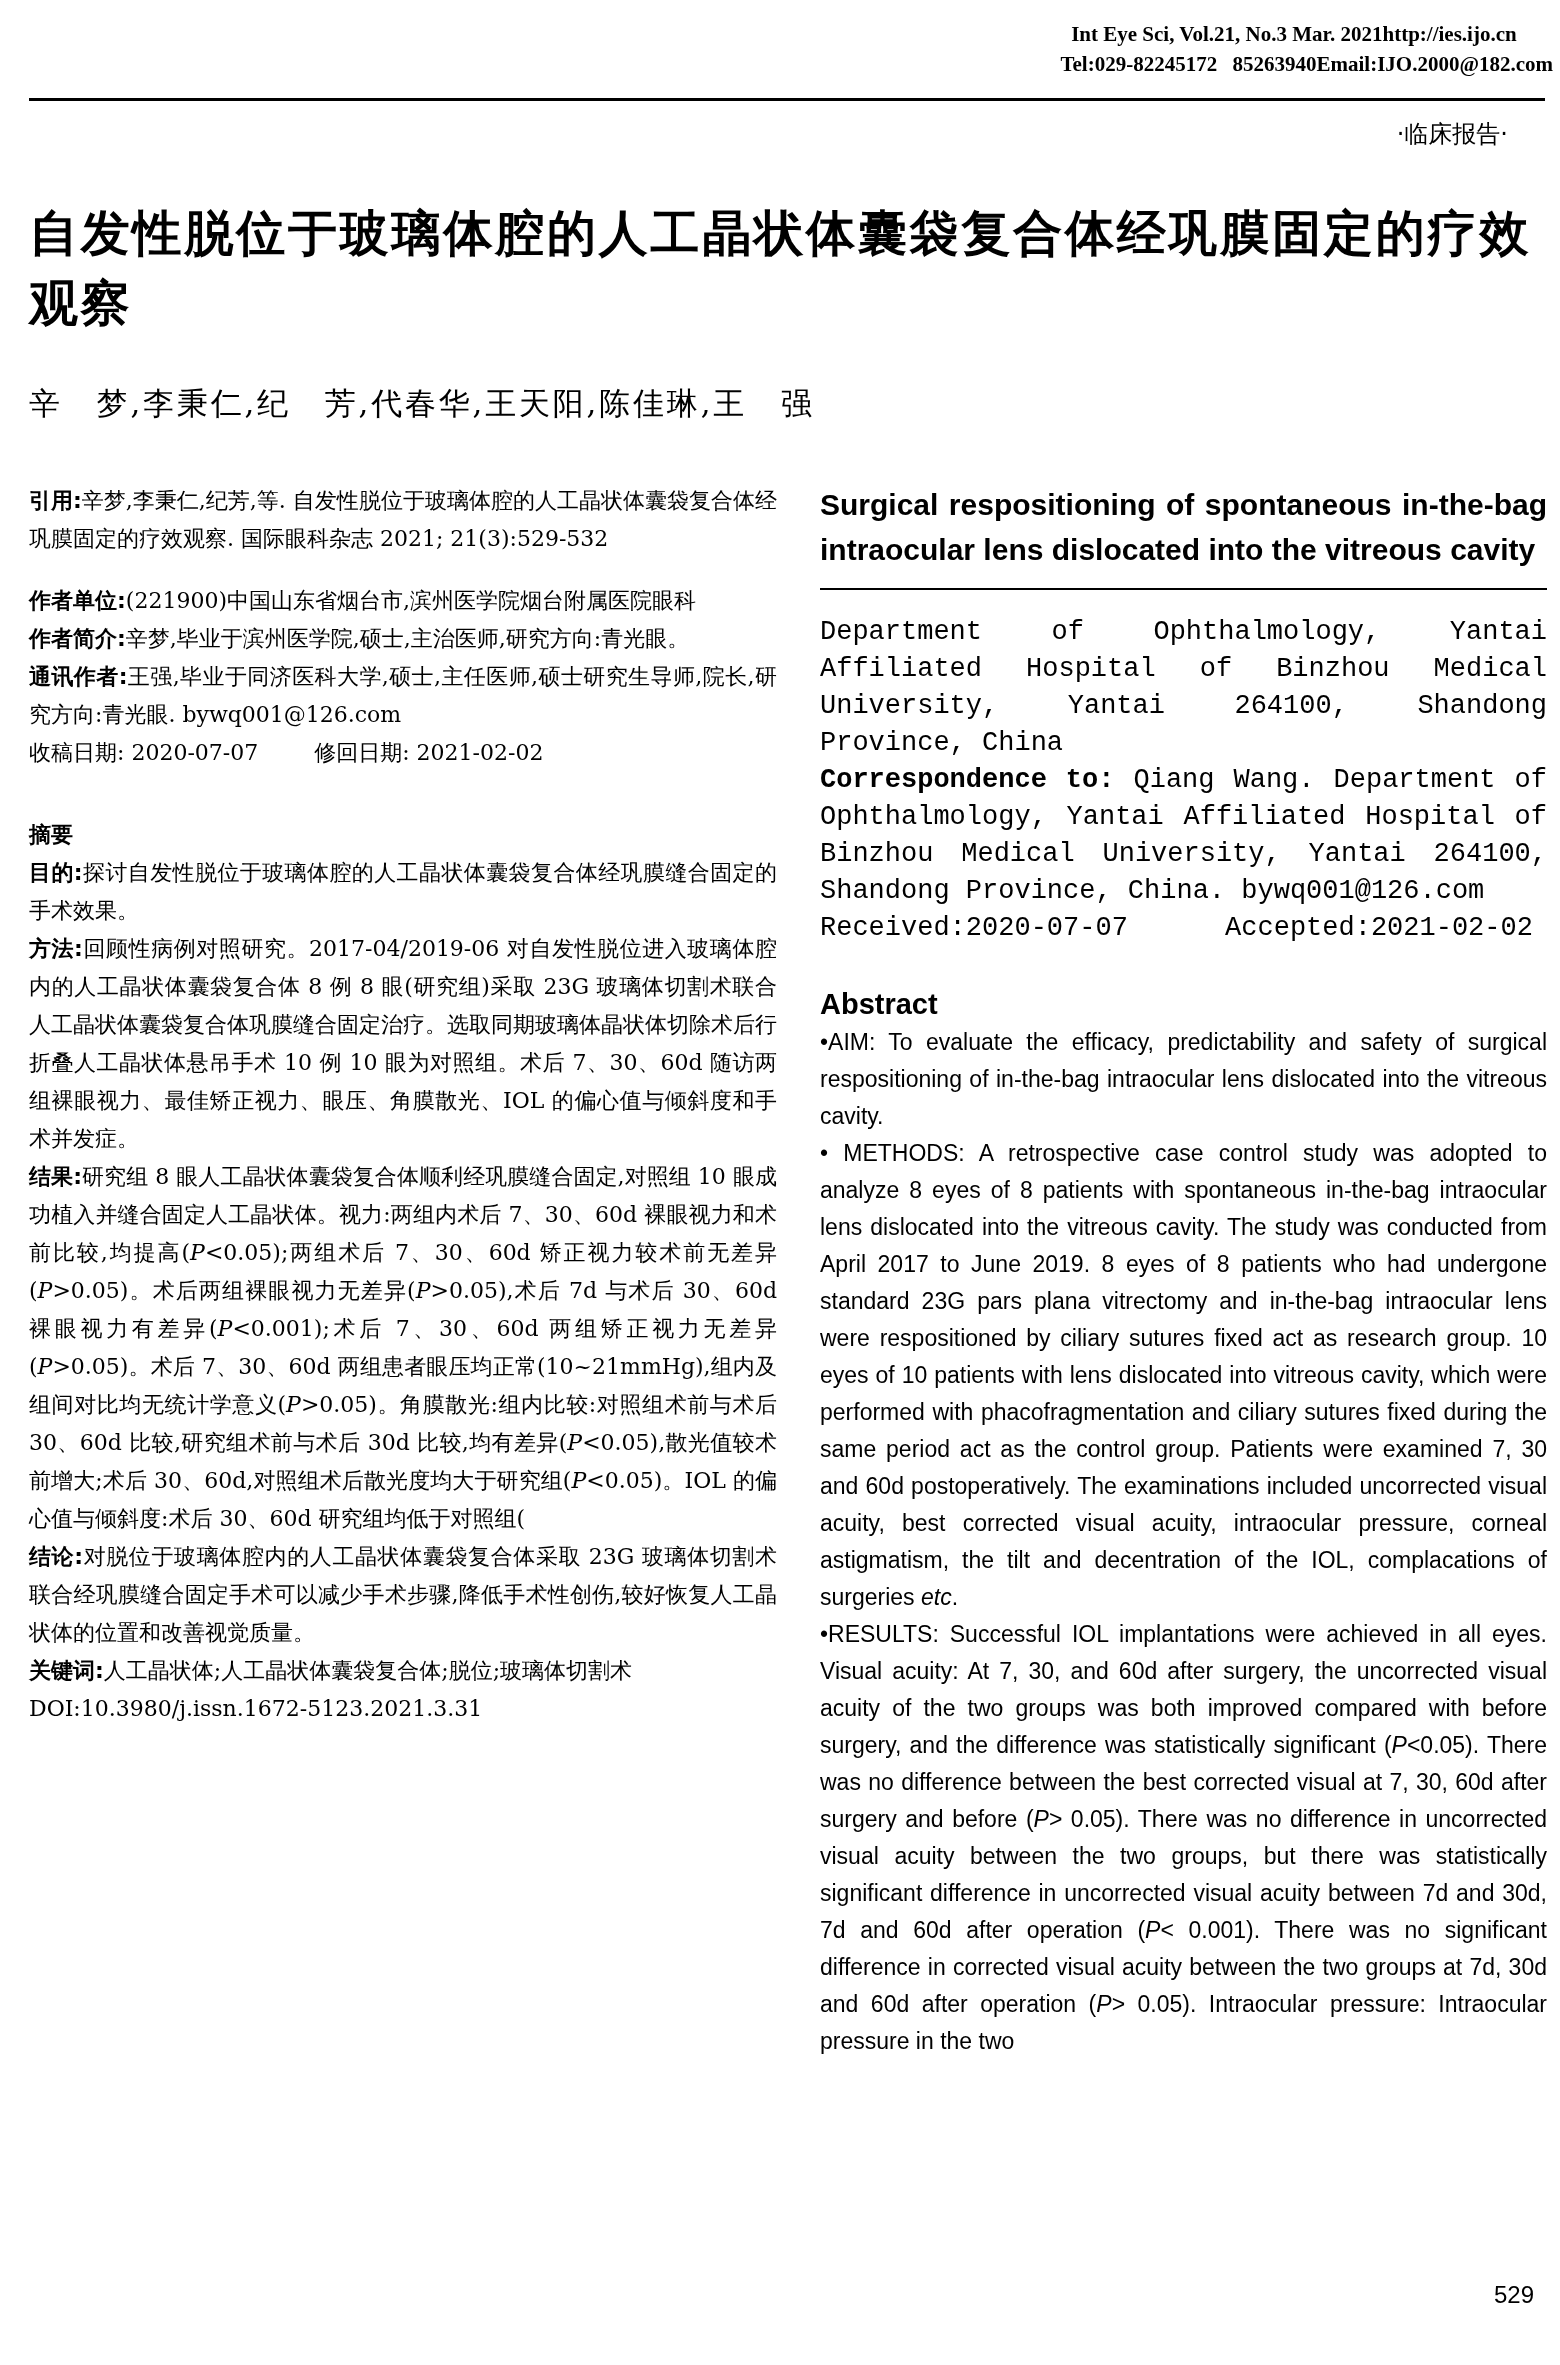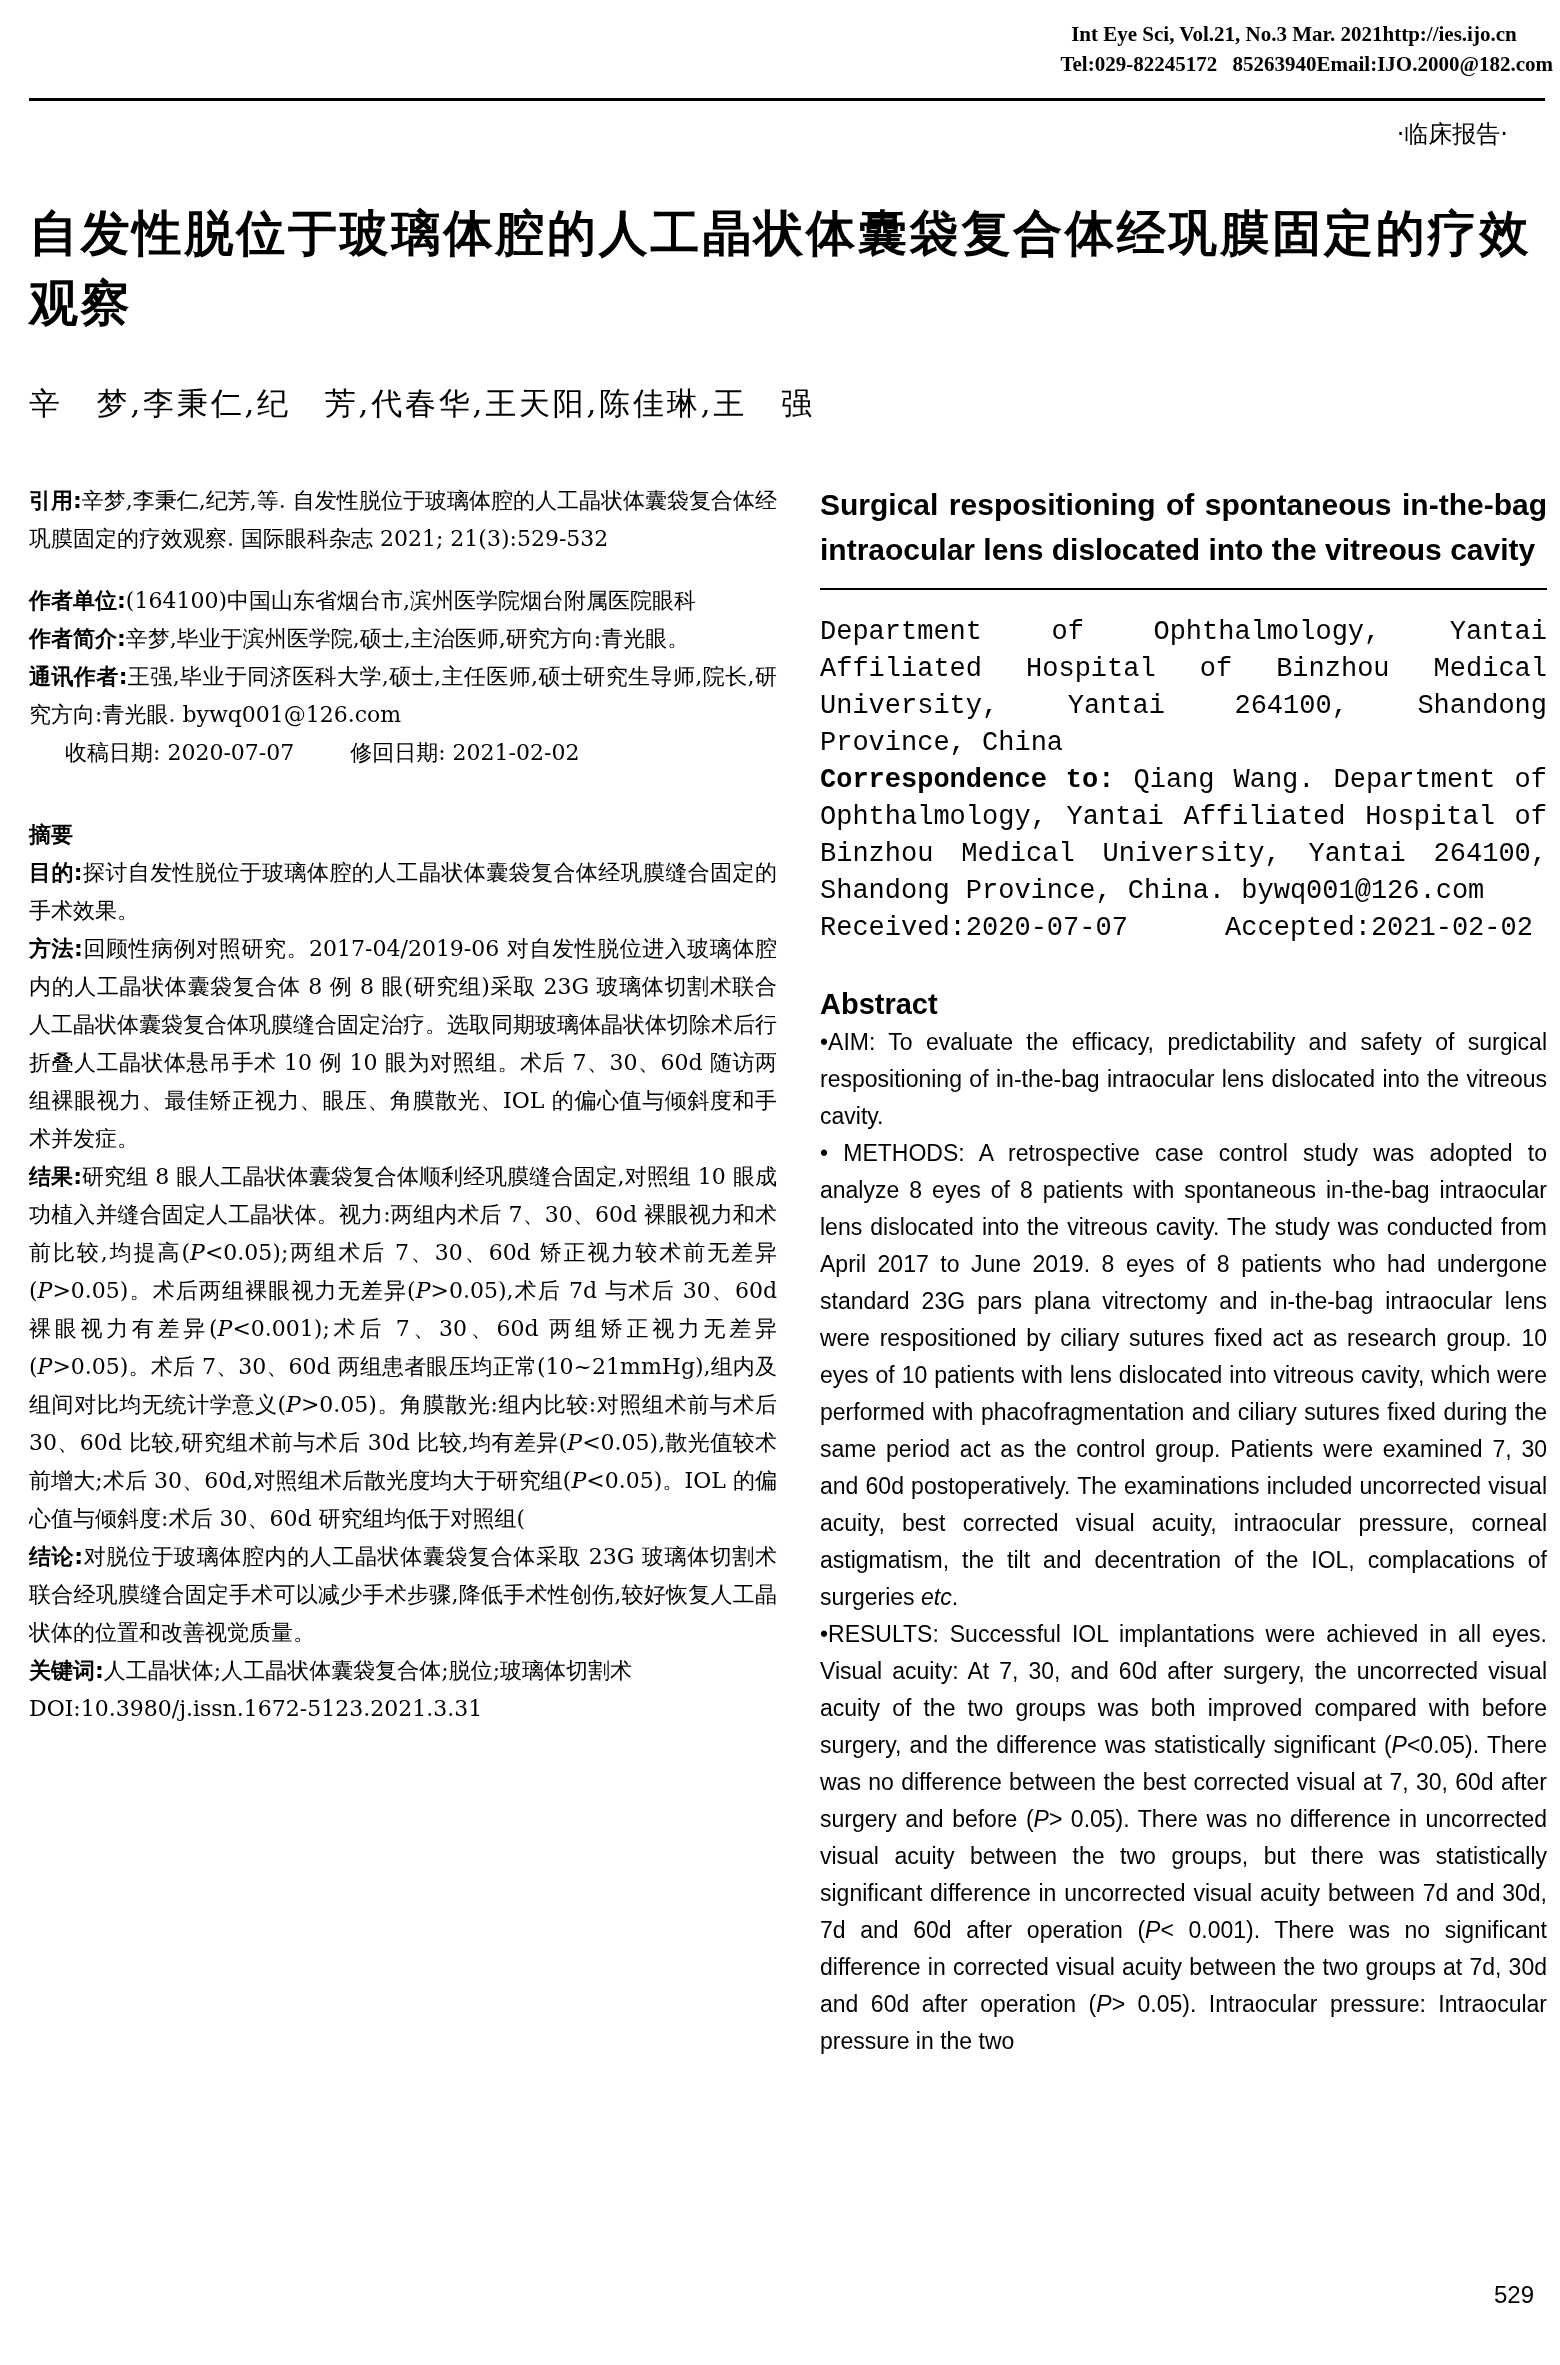--- a/index.html
+++ b/index.html
@@ -33,21 +33,21 @@
     white-space: pre;
   }
   .col-left {
     position: absolute; left: 29px; top: 482px; width: 748px;
     font-family: "DejaVu Serif", serif; font-size: 22px; line-height: 38px;
     text-align: justify;
   }
   .col-left p { margin: 0; }
   .col-left .lbl { font-family: "DejaVu Sans", sans-serif; font-weight: bold; }
   .col-left .cite { margin-bottom: 24px; }
-  .col-left .dates { white-space: pre; margin-left: 36px; }
+  .col-left .dates { white-space: pre; }
   .col-left .abs-head {
     margin-top: 44px; font-family: "DejaVu Sans", sans-serif; font-weight: bold;
   }
   .col-right {
     position: absolute; left: 820px; top: 482px; width: 727px;
   }
   .title-en {
     font-family: "Liberation Sans", sans-serif; font-weight: bold; font-size: 30px; line-height: 45px;
     text-align: justify; margin: 0;
   }
@@ -98,21 +98,21 @@
 <div class="section-tag">·临床报告·</div>
 
 <h1 class="title-cn" style="margin:0">自发性脱位于玻璃体腔的人工晶状体囊袋复合体经巩膜固定的疗效观察</h1>
 <div class="authors-cn">辛　梦,李秉仁,纪　芳,代春华,王天阳,陈佳琳,王　强</div>
 
 <div class="col-left">
   <p class="cite">
     <span class="lbl">引用:</span><span>辛梦,李秉仁,纪芳,等. 自发性脱位于玻璃体腔的人工晶状体囊袋复合体经巩膜固定的疗效观察. 国际眼科杂志 2021; 21(3):529-532</span>
   </p>
   <p>
-    <span class="lbl">作者单位:</span><span>(164100)中国山东省烟台市,滨州医学院烟台附属医院眼科</span>
+    <span class="lbl">作者单位:</span><span>(221900)中国山东省烟台市,滨州医学院烟台附属医院眼科</span>
   </p>
   <p>
     <span class="lbl">作者简介:</span><span>辛梦,毕业于滨州医学院,硕士,主治医师,研究方向:青光眼。</span>
   </p>
   <p>
     <span class="lbl">通讯作者:</span><span>王强,毕业于同济医科大学,硕士,主任医师,硕士研究生导师,院长,研究方向:青光眼. bywq001@126.com</span>
   </p>
   <p class="dates"><span>收稿日期: 2020-07-07</span>        <span>修回日期: 2021-02-02</span></p>
 
   <p class="abs-head">摘要</p>

